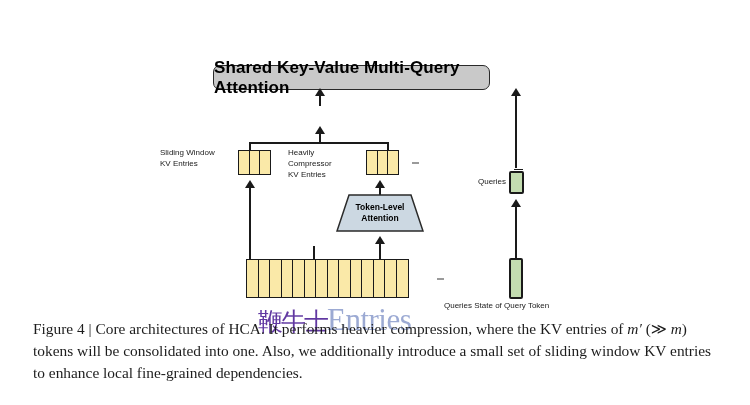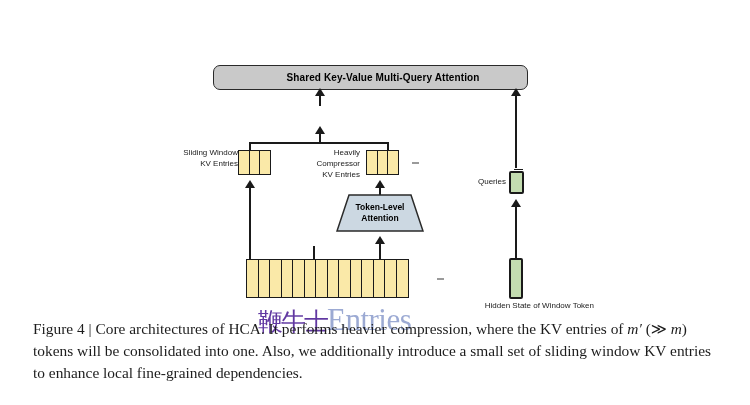--- a/index.html
+++ b/index.html
@@ -46,25 +46,24 @@
     background: #c9c9c9;
     border: 1.5px solid #2a2a2a;
     border-radius: 7px;
     display: flex;
     align-items: center;
     justify-content: center;
     box-sizing: border-box;
   }
   #attention-box {
     left: 213px; top: 65px;
-    width: 315px; height: 25px;
-    font-size: 10px;
+    width: 277px; height: 25px;
+    font-size: 17px;
     font-weight: bold;
     letter-spacing: .1px;
-    padding-left: 25px;
   }
   #concatenation-box {
     left: 281px; top: 104px;
     width: 78px; height: 18px;
     font-size: 9px;
     font-weight: bold;
     border-radius: 5px;
   }
 
   
@@ -137,27 +136,27 @@
     position: absolute;
     right: 1px;
     width: 9px; height: 0;
     border-top: 1.5px solid #1a1a1a;
   }
 
   
   .fig-label {
     font-size: 8px;
     line-height: 1.35;
-    text-align: right;
+    text-align: left;
     color: #1a1a1a;
     white-space: nowrap;
   }
   #label-sliding { left: 160px; top: 148px; width: 78px; }
   #label-heavily { left: 288px; top: 148px; width: 72px; }
-  #label-queries { left: 466px; top: 177px; width: 40px; }
+  #label-queries { left: 466px; top: 177px; width: 40px; text-align: right; }
   #label-hidden-kv { left: 236px; top: 301px; width: 200px; }
   #label-hidden-query { left: 444px; top: 301px; width: 150px; }
 
   
   #watermark {
     position: absolute;
     left: 258px; top: 302px;
     font-family: "Liberation Serif", serif;
     font-size: 31px;
     color: #8f9fce;
@@ -279,21 +278,21 @@
 
   <div id="label-heavily" class="fig-label">
     <div>Heavily</div>
     <div>Compressor</div>
     <div>KV Entries</div>
   </div>
 
   <div id="label-queries" class="fig-label">Queries</div>
 
 
-  <div id="label-hidden-query" class="fig-label">Hidden State of Window Token</div>
+  <div id="label-hidden-query" class="fig-label">Queries State of Query Token</div>
 </div>
 
 <div id="watermark">
   <span class="wm-cjk">鞭牛士</span><span>Entries</span>
 </div>
 
 <div id="caption">
   <span>Figure 4 | </span><span>Core architectures of HCA. It performs heavier compression, where the KV entries of </span><span class="math-i">m′</span><span> (≫ </span><span class="math-i">m</span><span>) tokens will be consolidated into one. Also, we additionally introduce a small set of sliding window KV entries to enhance local fine-grained dependencies.</span>
 </div>
 

